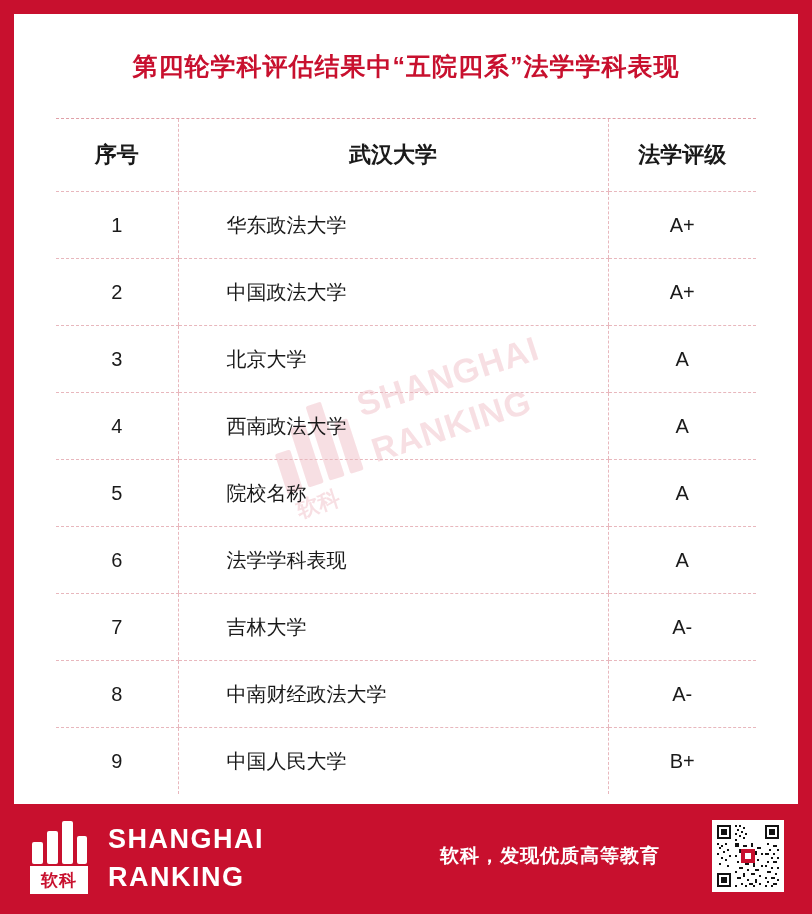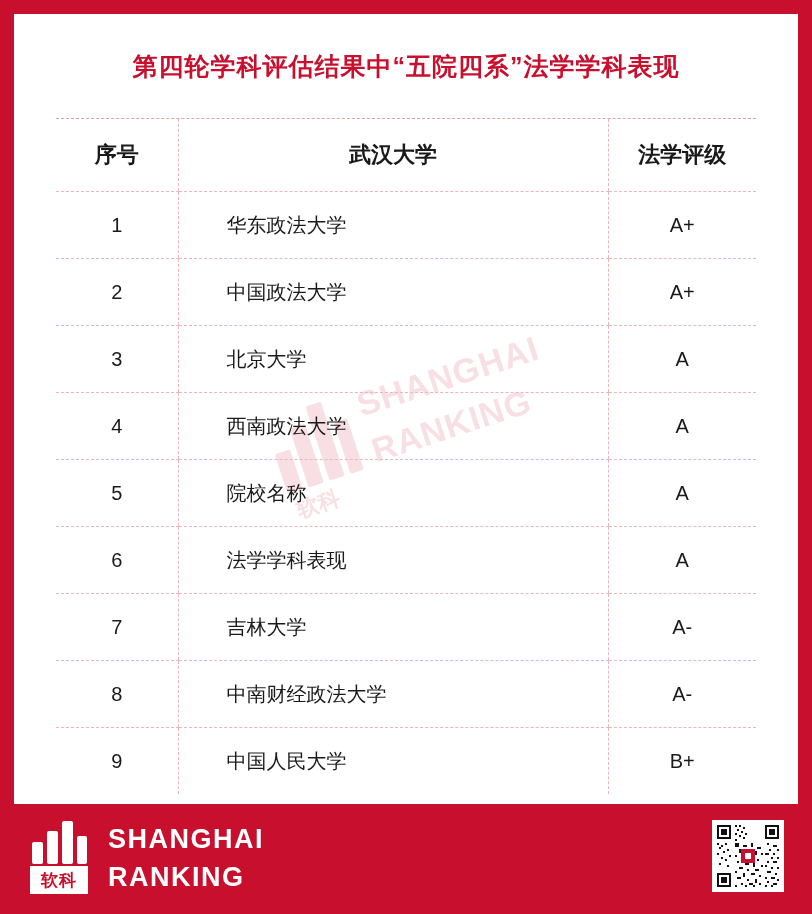--- a/index.html
+++ b/index.html
@@ -358,20 +358,21 @@
           <span></span>
           <span></span>
           <span></span>
       </div>
       <div class="logo-cn">软科</div>
     </div>
     <div class="logo-text-1">SHANGHAI</div>
     <div class="logo-text-2">RANKING</div>
   </div>
 
+  <div class="footer-slogan">软科，发现优质高等教育</div>
 
   <div class="qr">
     <svg width="66" height="66" viewBox="0 0 33 33">
       <rect x="0" y="0" width="33" height="33" fill="#ffffff"></rect>
       <g fill="#111111">
         <rect x="1" y="1" width="7" height="1"></rect>
           <rect x="1" y="7" width="7" height="1"></rect>
         <rect x="1" y="1" width="1" height="7"></rect>
           <rect x="7" y="1" width="1" height="7"></rect>
         <rect x="3" y="3" width="3" height="3"></rect>

